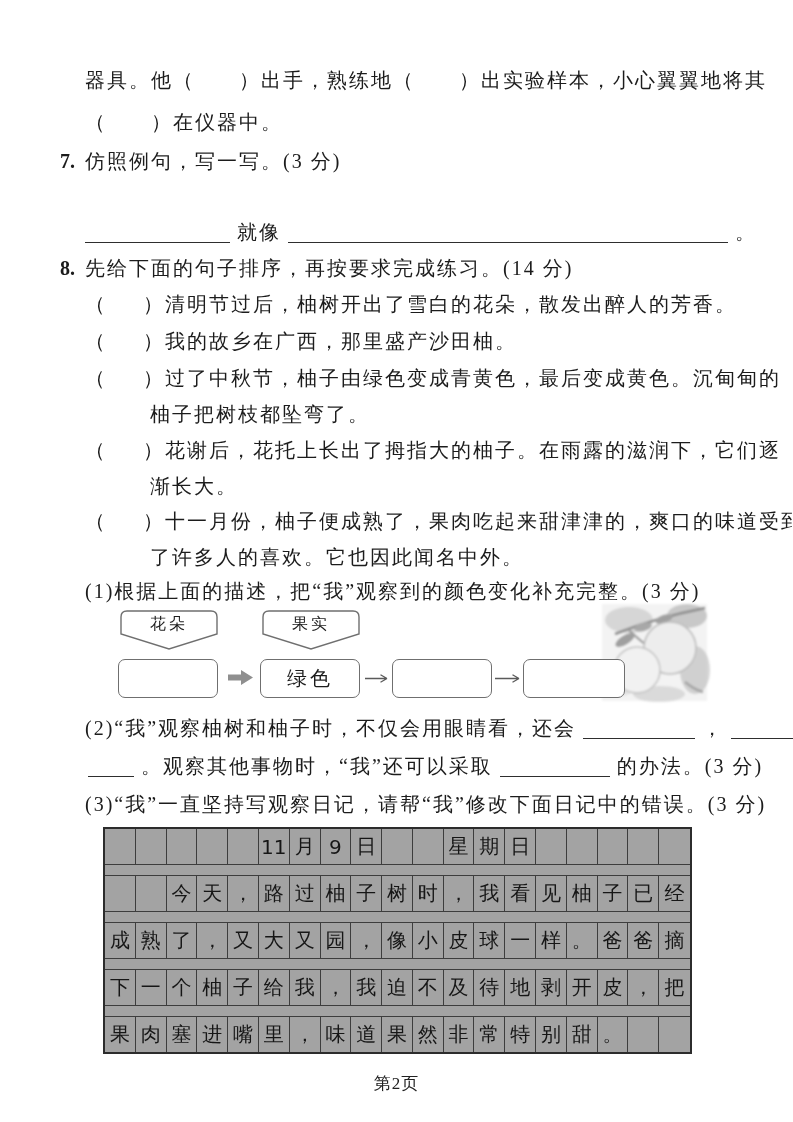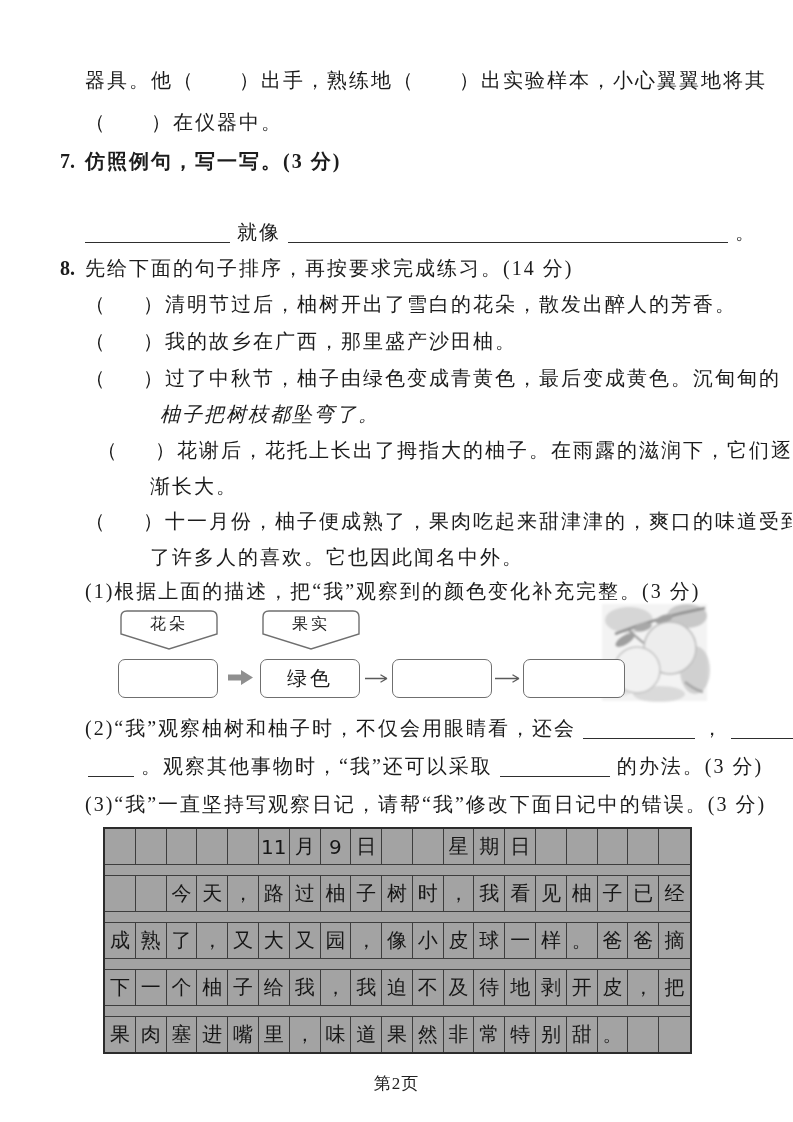--- a/index.html
+++ b/index.html
@@ -39,42 +39,42 @@
 </style>
 </head>
 <body>
 
 <div class="page">
 
   <div class="abs" style="left:85px;top:68px;">器具。他（　　）出手，熟练地（　　）出实验样本，小心翼翼地将其</div>
   <div class="abs" style="left:85px;top:110px;">（　　）在仪器中。</div>
 
   <div class="abs qnum" style="left:60px;top:149px;">7.</div>
-  <div class="abs" style="left:85px;top:149px;font-weight:bold;">仿照例句，写一写。(3 分)</div>
+  <div class="abs" style="left:85px;top:149px;">仿照例句，写一写。(3 分)</div>
   <div class="abs" style="left:85px;top:220px;">
     <span class="blank w145"></span>
     <span>就像</span>
     <span class="blank w440"></span>
     <span>。</span>
   </div>
 
   <div class="abs qnum" style="left:60px;top:256px;">8.</div>
   <div class="abs" style="left:85px;top:256px;">先给下面的句子排序，再按要求完成练习。(14 分)</div>
 
   <div class="abs" style="left:85px;top:292px;">
     <span>（</span><span class="gap"></span><span>）</span><span>清明节过后，柚树开出了雪白的花朵，散发出醉人的芳香。</span>
   </div>
   <div class="abs" style="left:85px;top:329px;">
     <span>（</span><span class="gap"></span><span>）</span><span>我的故乡在广西，那里盛产沙田柚。</span>
   </div>
   <div class="abs" style="left:85px;top:366px;">
     <span>（</span><span class="gap"></span><span>）</span><span>过了中秋节，柚子由绿色变成青黄色，最后变成黄色。沉甸甸的</span>
   </div>
-  <div class="abs" style="left:160px;top:402px;font-style:italic;">柚子把树枝都坠弯了。</div>
-  <div class="abs" style="left:85px;top:438px;margin-left:12px;">
+  <div class="abs" style="left:150px;top:402px;">柚子把树枝都坠弯了。</div>
+  <div class="abs" style="left:85px;top:438px;">
     <span>（</span><span class="gap"></span><span>）</span><span>花谢后，花托上长出了拇指大的柚子。在雨露的滋润下，它们逐</span>
   </div>
   <div class="abs" style="left:150px;top:474px;font-family:Liberation Serif, serif;">渐长大。</div>
   <div class="abs" style="left:85px;top:509px;">
     <span>（</span><span class="gap"></span><span>）</span><span>十一月份，柚子便成熟了，果肉吃起来甜津津的，爽口的味道受到</span>
   </div>
   <div class="abs" style="left:150px;top:545px;">了许多人的喜欢。它也因此闻名中外。</div>
 
   <div class="abs" style="left:85px;top:579px;">(1)根据上面的描述，把“我”观察到的颜色变化补充完整。(3 分)</div>
 

